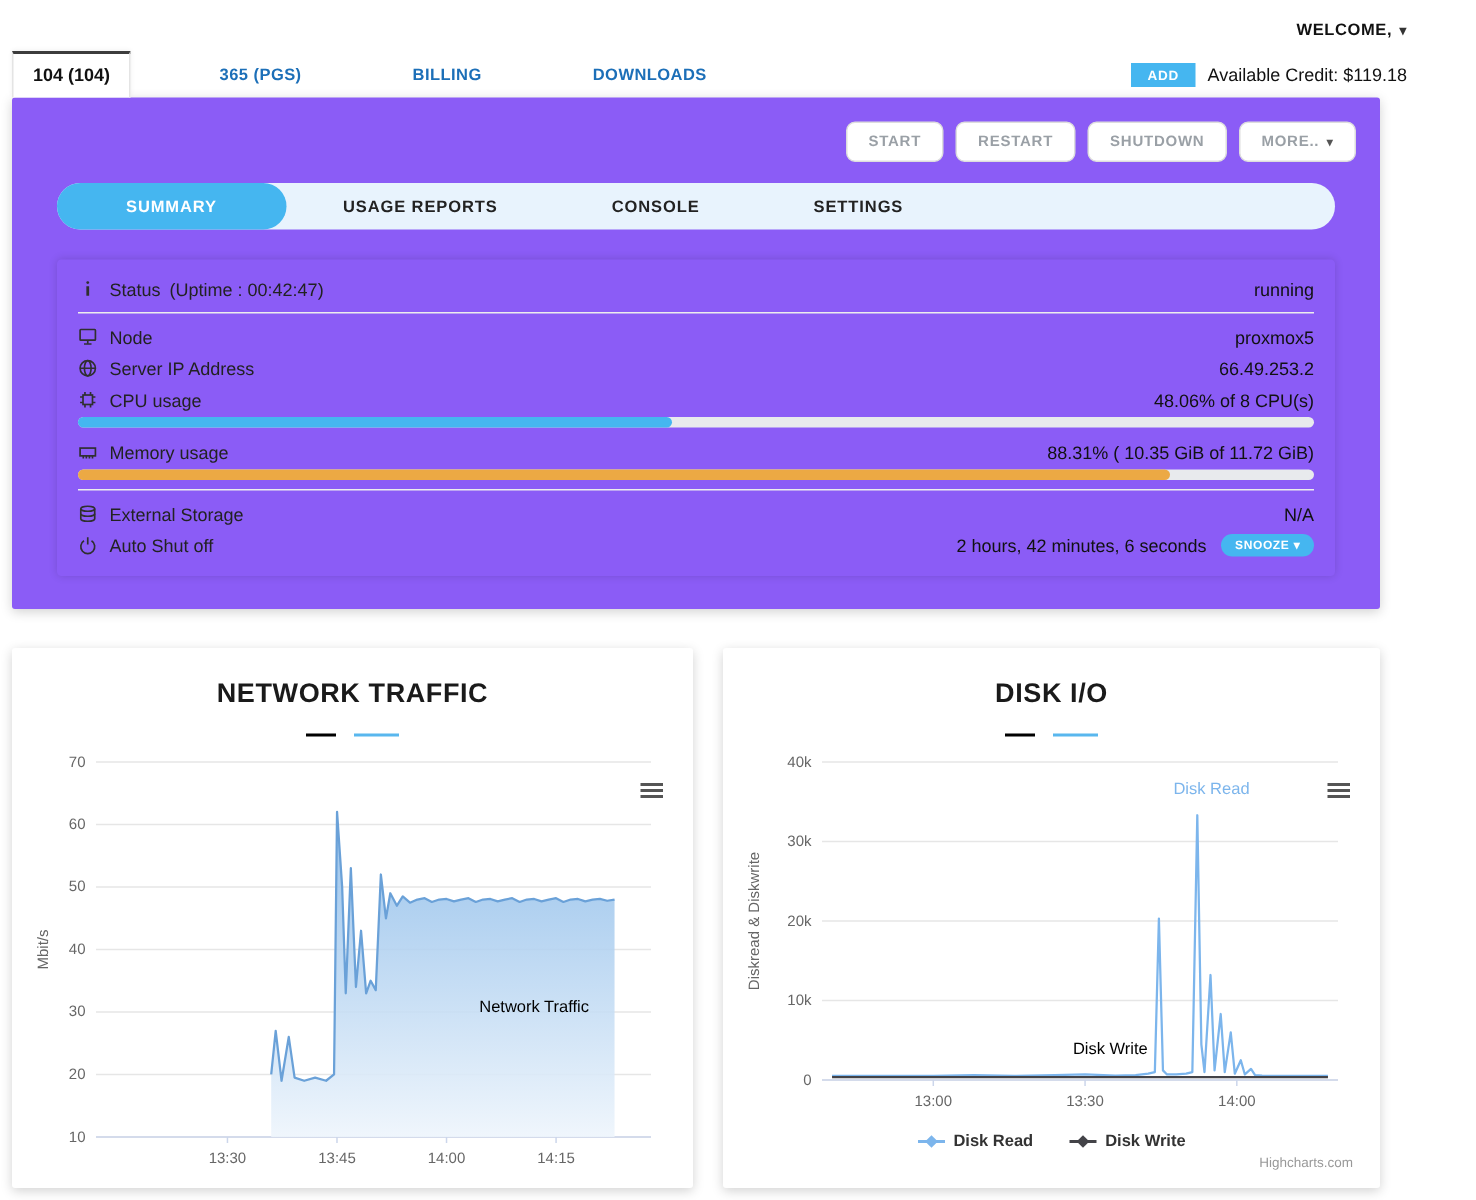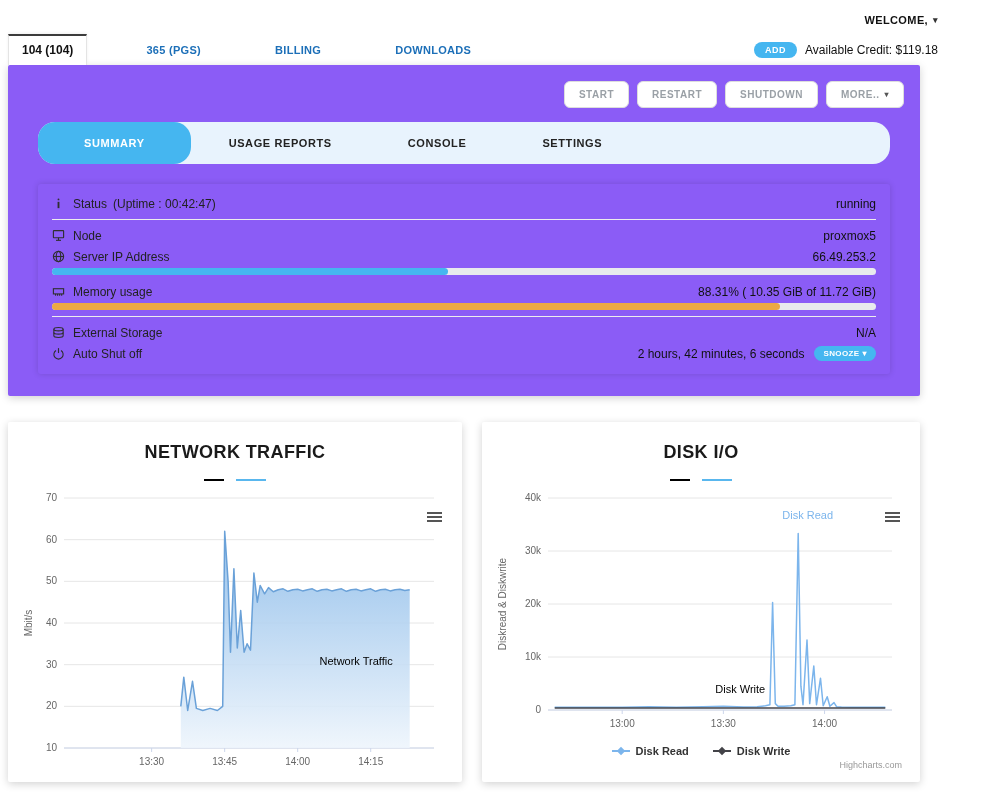--- a/index.html
+++ b/index.html
@@ -15,34 +15,34 @@
   
   .tabrow { display: flex; align-items: flex-end; padding: 4px 46px 0 8px; gap: 44px; }
   .tab { cursor: pointer; white-space: nowrap; }
   .tab.active { background: #fff; border: 1px solid #e4e4e4; border-top: 2px solid #3c3c3c;
     border-bottom: none; padding: 7px 13px 8px; font-size: 12px; font-weight: bold; color: #111;
     box-shadow: 0 -1px 3px rgba(0,0,0,.06); }
   .tab.link { padding: 8px 15px 9px; font-size: 11px; font-weight: bold; color: #1c6fb8;
     letter-spacing: .3px; }
   .tab-right { margin-left: auto; display: flex; align-items: center; gap: 8px; padding-bottom: 7px; }
   .add-pill { color: #fff; font-size: 9px; font-weight: bold; padding: 3px 11px;
-    border-radius: 8px; letter-spacing: .5px; cursor: pointer; }
+    border-radius: 0; letter-spacing: .5px; cursor: pointer; }
   .credit { font-size: 12px; color: #111; }
 
   
   .main-card { margin: 0 64px 26px 8px; background: #8b5cf6; border-radius: 2px;
     box-shadow: 0 2px 8px rgba(0,0,0,.18); padding: 12px 0 22px; }
   .actions { display: flex; justify-content: flex-end; gap: 8px; padding: 4px 16px 14px; }
   .act { background: #fff; border: 1px solid #ddd; border-radius: 6px; padding: 7px 14px;
     font-size: 10px; font-weight: bold; color: #9aa0a6; letter-spacing: .5px;
     font-family: inherit; cursor: pointer; display: inline-flex; align-items: center; gap: 5px; }
   .act .caret2 { font-size: 8px; color: #555; }
 
   .subtabs { margin: 0 30px; background: #e8f3fd; border-radius: 17px; display: flex;
-    align-items: stretch; height: 42px; }
+    align-items: stretch; height: 31px; }
   .subtab { display: flex; align-items: center; padding: 0 38px; font-size: 11px;
     font-weight: bold; color: #222; letter-spacing: .6px; cursor: pointer; }
   .subtab.active { color: #fff; border-radius: 17px; padding: 0 46px; }
 
   
   .status-card { margin: 20px 30px 0; box-shadow: 0 0 6px rgba(0,0,0,.15); border-radius: 3px;
     padding: 9px 14px 10px; }
   .srow { display: flex; align-items: center; min-height: 21px; font-size: 12px; color: #222; }
   .icn { width: 15px; margin-right: 6px; display: flex; align-items: center; }
   .icn svg { display: block; stroke: #2f2f2f; fill: none; stroke-width: 1.2; }
@@ -158,20 +158,38 @@
               <circle cx="7" cy="7" r="5.5"></circle>
               <ellipse cx="7" cy="7" rx="2.4" ry="5.5"></ellipse>
               <line x1="1.5" y1="7" x2="12.5" y2="7"></line>
             </svg>
         </span>
         <span class="lbl">Server IP Address</span>
         <span class="sp"></span>
         <span class="val">66.49.253.2</span>
       </div>
 
+      <div class="srow">
+        <span class="icn">
+          <svg width="13" height="13" viewBox="0 0 14 14">
+              <rect x="3.6" y="3.6" width="6.8" height="6.8"></rect>
+              <line x1="5" y1="1.5" x2="5" y2="3.6"></line>
+              <line x1="9" y1="1.5" x2="9" y2="3.6"></line>
+              <line x1="5" y1="10.4" x2="5" y2="12.5"></line>
+              <line x1="9" y1="10.4" x2="9" y2="12.5"></line>
+              <line x1="1.5" y1="5" x2="3.6" y2="5"></line>
+              <line x1="1.5" y1="9" x2="3.6" y2="9"></line>
+              <line x1="10.4" y1="5" x2="12.5" y2="5"></line>
+              <line x1="10.4" y1="9" x2="12.5" y2="9"></line>
+            </svg>
+        </span>
+        <span class="lbl">CPU usage</span>
+        <span class="sp"></span>
+        <span class="val">48.06% of 8 CPU(s)</span>
+      </div>
       <div class="bar">
         <div class="fill" style="background: rgb(69, 182, 240); width: 48.06%;"></div>
       </div>
 
       <div class="srow">
         <span class="icn">
           <svg width="13" height="13" viewBox="0 0 14 14">
               <rect x="1.5" y="4" width="11" height="5.6"></rect>
               <line x1="3.8" y1="9.6" x2="3.8" y2="11.5"></line>
               <line x1="6" y1="9.6" x2="6" y2="11.5"></line>

